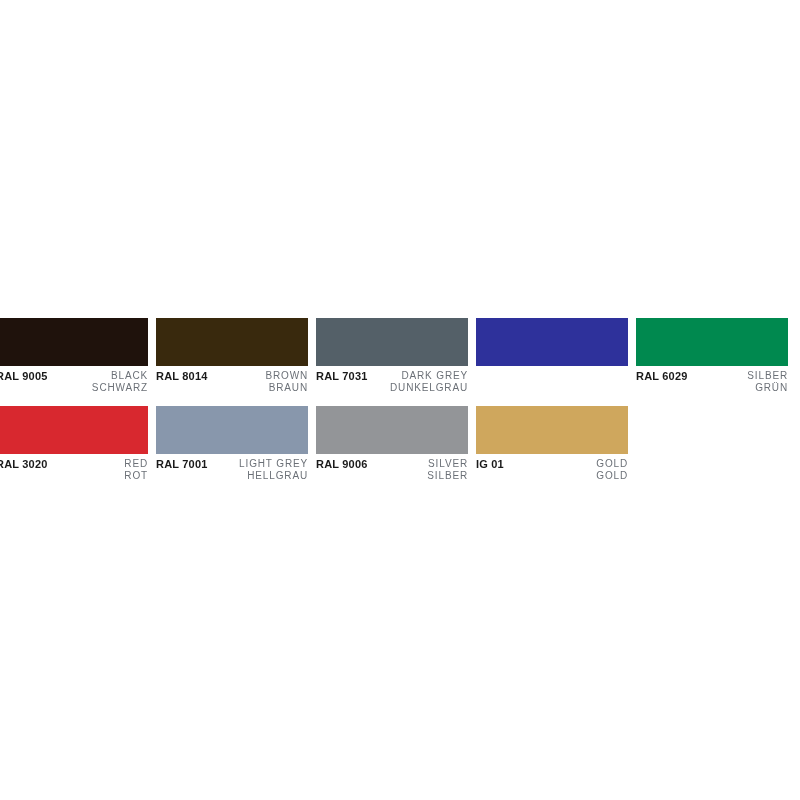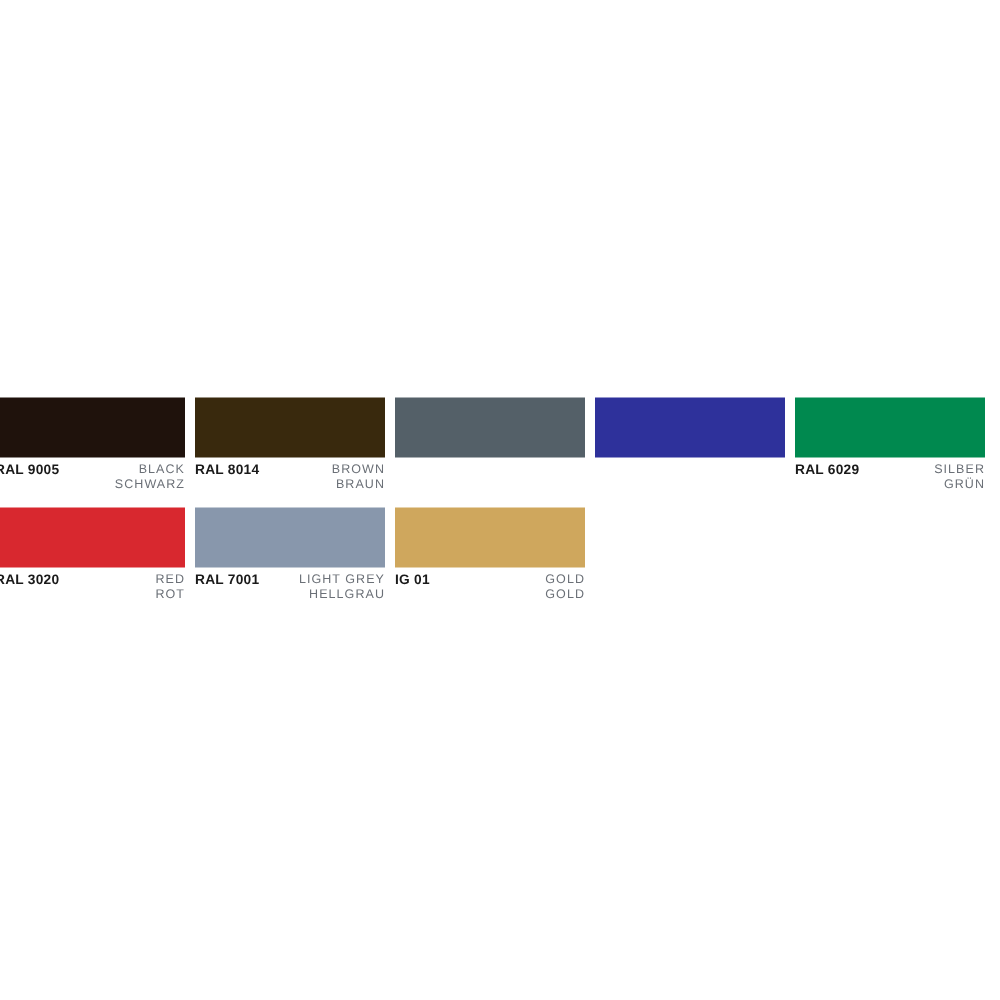--- a/index.html
+++ b/index.html
@@ -104,20 +104,27 @@
       <div class="swatch-meta">
         <span class="swatch-code">RAL 8014</span>
         <span class="swatch-names">
           <span class="name-en">BROWN</span>
           <span class="name-de">BRAUN</span>
         </span>
       </div>
     </div>
     <div class="swatch-cell">
       <span class="swatch-chip" style="background-color: rgb(84, 96, 104);"></span>
+      <div class="swatch-meta">
+        <span class="swatch-code">RAL 7031</span>
+        <span class="swatch-names">
+          <span class="name-en">DARK GREY</span>
+          <span class="name-de">DUNKELGRAU</span>
+        </span>
+      </div>
     </div>
     <div class="swatch-cell">
       <span class="swatch-chip" style="background-color: rgb(46, 49, 155);"></span>
     </div>
     <div class="swatch-cell">
       <span class="swatch-chip" style="background-color: rgb(0, 137, 79);"></span>
       <div class="swatch-meta">
         <span class="swatch-code">RAL 6029</span>
         <span class="swatch-names">
           <span class="name-en">SILBER</span>
@@ -144,20 +151,30 @@
       <span class="swatch-chip" style="background-color: rgb(136, 151, 172);"></span>
       <div class="swatch-meta">
         <span class="swatch-code">RAL 7001</span>
         <span class="swatch-names">
           <span class="name-en">LIGHT GREY</span>
           <span class="name-de">HELLGRAU</span>
         </span>
       </div>
     </div>
     <div class="swatch-cell">
+      <span class="swatch-chip" style="background-color: rgb(147, 149, 152);"></span>
+      <div class="swatch-meta">
+        <span class="swatch-code">RAL 9006</span>
+        <span class="swatch-names">
+          <span class="name-en">SILVER</span>
+          <span class="name-de">SILBER</span>
+        </span>
+      </div>
+    </div>
+    <div class="swatch-cell">
       <span class="swatch-chip" style="background-color: rgb(207, 167, 93);"></span>
       <div class="swatch-meta">
         <span class="swatch-code">IG 01</span>
         <span class="swatch-names">
           <span class="name-en">GOLD</span>
           <span class="name-de">GOLD</span>
         </span>
       </div>
     </div>
   </div>

